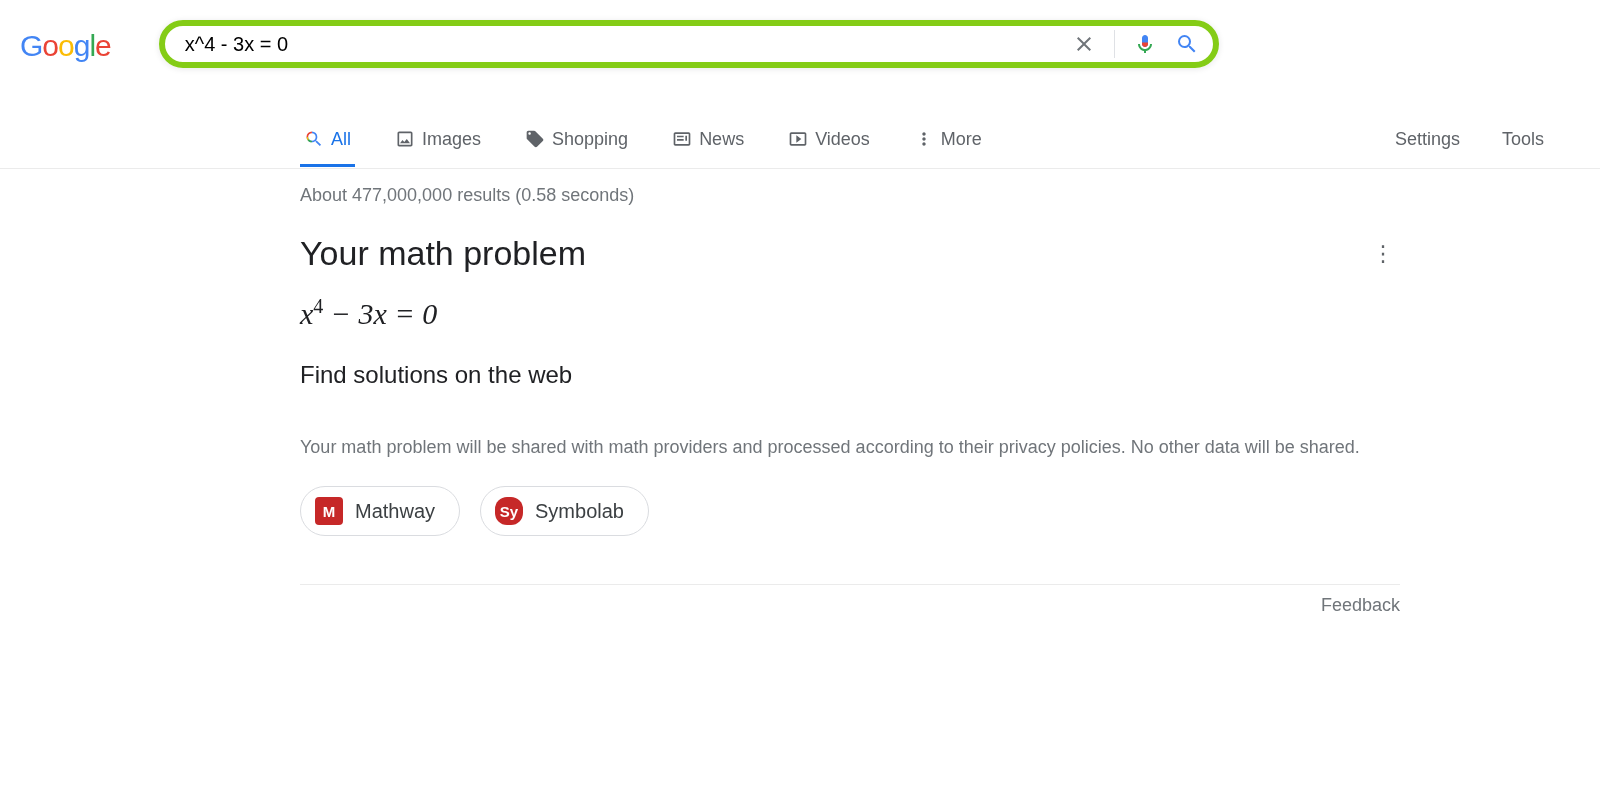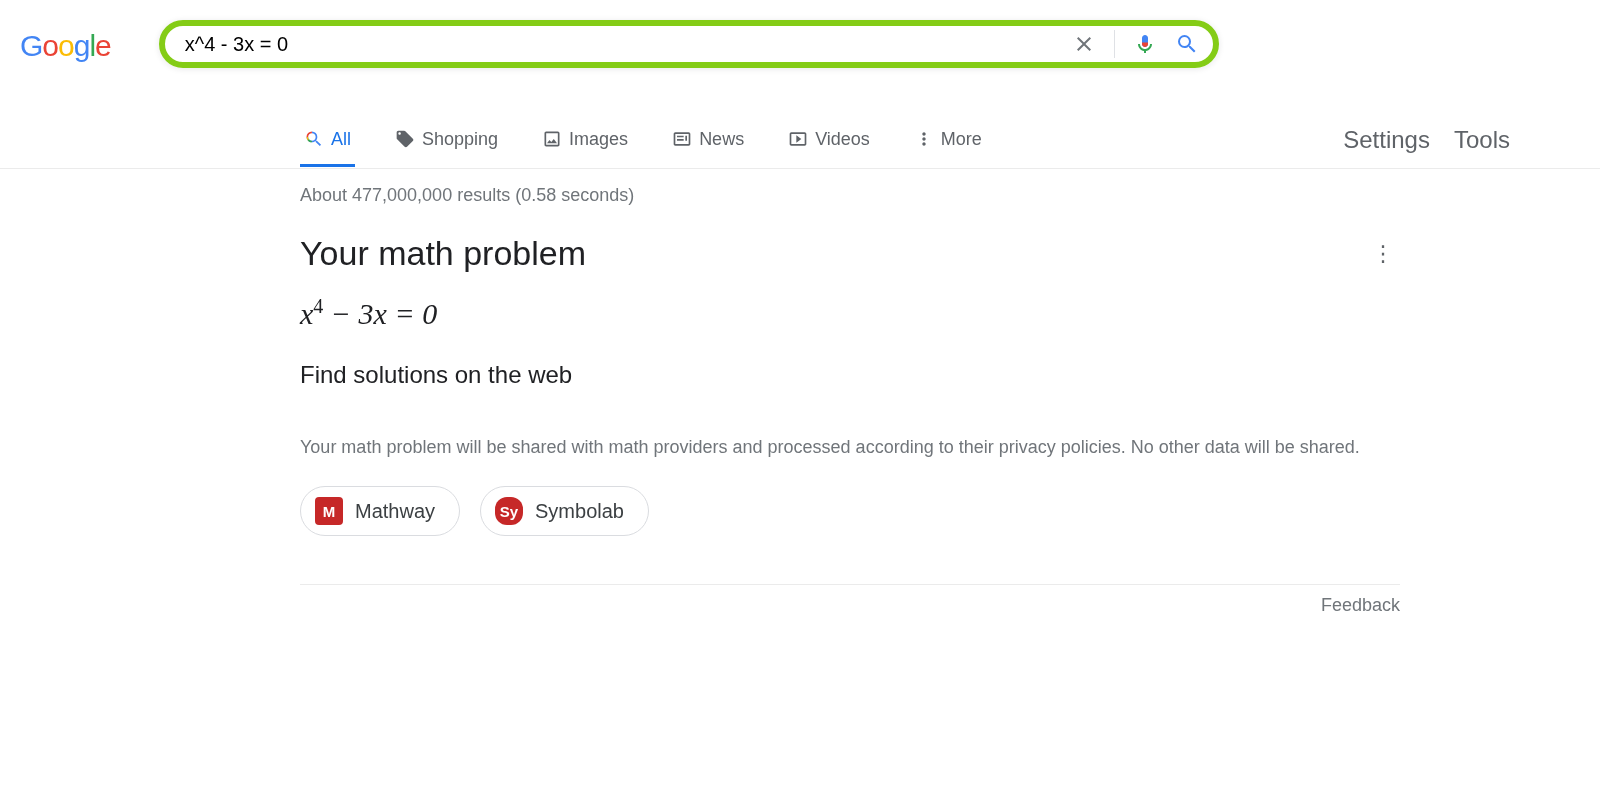--- a/index.html
+++ b/index.html
@@ -16,21 +16,21 @@
     .search-icons { display: flex; align-items: center; gap: 18px; }
     .clear-btn { cursor:pointer; width:24px; height:24px; color:#70757a; }
     .divider { width:1px; height:28px; background:#dfe1e5; }
     .mic-btn, .search-btn { cursor:pointer; width:24px; height:24px; }
     
     .tabs-row { display: flex; align-items: center; border-bottom: 1px solid #ebebeb; padding-left: 300px; margin-top: 28px; height: 58px; }
     .tabs-left { display:flex; gap: 36px; align-items:center; }
     .tab { display:flex; align-items:center; gap:7px; color:#5f6368; font-size:18px; padding: 16px 4px 14px 4px; cursor:pointer; border-bottom: 3px solid transparent; }
     .tab.active { color:#1a73e8; border-bottom: 3px solid #1a73e8; }
     .tab svg { width:20px; height:20px; }
-    .tabs-right { margin-left:auto; display:flex; gap:24px; padding-right:90px; color:#5f6368; font-size:24px; }
+    .tabs-right { margin-left:auto; display:flex; gap:42px; padding-right:56px; color:#5f6368; font-size:18px; }
     .tabs-right span { cursor:pointer; }
     
     .content { padding-left: 300px; padding-top: 16px; padding-right: 100px; max-width: 1500px; }
     .result-stats { color:#70757a; font-size:18px; margin-bottom: 28px; }
     
     .card-head { display:flex; align-items:center; justify-content:space-between; padding-right: 0; }
     .card-title { font-size: 34px; font-weight: 400; }
     .more-dots { cursor:pointer; color:#5f6368; font-size: 22px; padding: 0 6px; }
     
     .equation { font-family: "Times New Roman", serif; font-size: 30px; margin-top: 22px; margin-bottom: 30px; }
@@ -81,29 +81,29 @@
       <svg viewBox="0 0 24 24">
         <path fill="#4285F4" d="M15.5 14h-.79l-.28-.27A6.471 6.471 0 0016 9.5 6.5 6.5 0 009.5 3v2C12 5 14 7 14 9.5S12 14 9.5 14 5 12 5 9.5H3A6.5 6.5 0 009.5 16c1.61 0 3.09-.59 4.23-1.57l.27.28v.79l5 4.99L20.49 19l-4.99-5z"></path>
         <path fill="#EA4335" d="M9.5 3A6.5 6.5 0 003 9.5h2C5 7 7 5 9.5 5V3z"></path>
         <path fill="#FBBC05" d="M3 9.5A6.5 6.5 0 005.4 14.6l1.4-1.4C5.7 12.3 5 11 5 9.5H3z"></path>
         <path fill="#34A853" d="M5.4 14.6A6.5 6.5 0 009.5 16v-2c-1.5 0-2.8-.7-3.7-1.8l-1.4 1.4 1 1z" transform="translate(0,0)"></path>
       </svg>
       <span>All</span>
     </div>
     <div class="tab">
       <svg viewBox="0 0 24 24">
+          <path fill="#5f6368" d="M19 5v14H5V5h14m0-2H5c-1.1 0-2 .9-2 2v14c0 1.1.9 2 2 2h14c1.1 0 2-.9 2-2V5c0-1.1-.9-2-2-2zm-4.86 8.86l-3 3.87L9 13.14 6 17h12l-3.86-5.14z"></path>
+        </svg>
+      <span>Images</span>
+    </div>
+    <div class="tab">
+      <svg viewBox="0 0 24 24">
           <path fill="#5f6368" d="M21.41 11.58l-9-9C12.05 2.22 11.55 2 11 2H4c-1.1 0-2 .9-2 2v7c0 .55.22 1.05.59 1.42l9 9c.36.36.86.58 1.41.58s1.05-.22 1.41-.59l7-7c.37-.36.59-.86.59-1.41s-.23-1.06-.59-1.42zM5.5 7C4.67 7 4 6.33 4 5.5S4.67 4 5.5 4 7 4.67 7 5.5 6.33 7 5.5 7z"></path>
         </svg>
       <span>Shopping</span>
-    </div>
-    <div class="tab">
-      <svg viewBox="0 0 24 24">
-          <path fill="#5f6368" d="M19 5v14H5V5h14m0-2H5c-1.1 0-2 .9-2 2v14c0 1.1.9 2 2 2h14c1.1 0 2-.9 2-2V5c0-1.1-.9-2-2-2zm-4.86 8.86l-3 3.87L9 13.14 6 17h12l-3.86-5.14z"></path>
-        </svg>
-      <span>Images</span>
     </div>
     <div class="tab">
       <svg viewBox="0 0 24 24">
           <path fill="#5f6368" d="M20 4H4c-1.1 0-2 .9-2 2v12c0 1.1.9 2 2 2h16c1.1 0 2-.9 2-2V6c0-1.1-.9-2-2-2zm0 14H4V6h16v12zM6 8h8v2H6zm0 4h8v2H6zm10-4h2v6h-2z"></path>
         </svg>
       <span>News</span>
     </div>
     <div class="tab">
       <svg viewBox="0 0 24 24">
           <path fill="#5f6368" d="M10 16.5l6-4.5-6-4.5v9zM20 4H4c-1.1 0-2 .9-2 2v12c0 1.1.9 2 2 2h16c1.1 0 2-.9 2-2V6c0-1.1-.9-2-2-2zm0 14H4V6h16v12z"></path>

